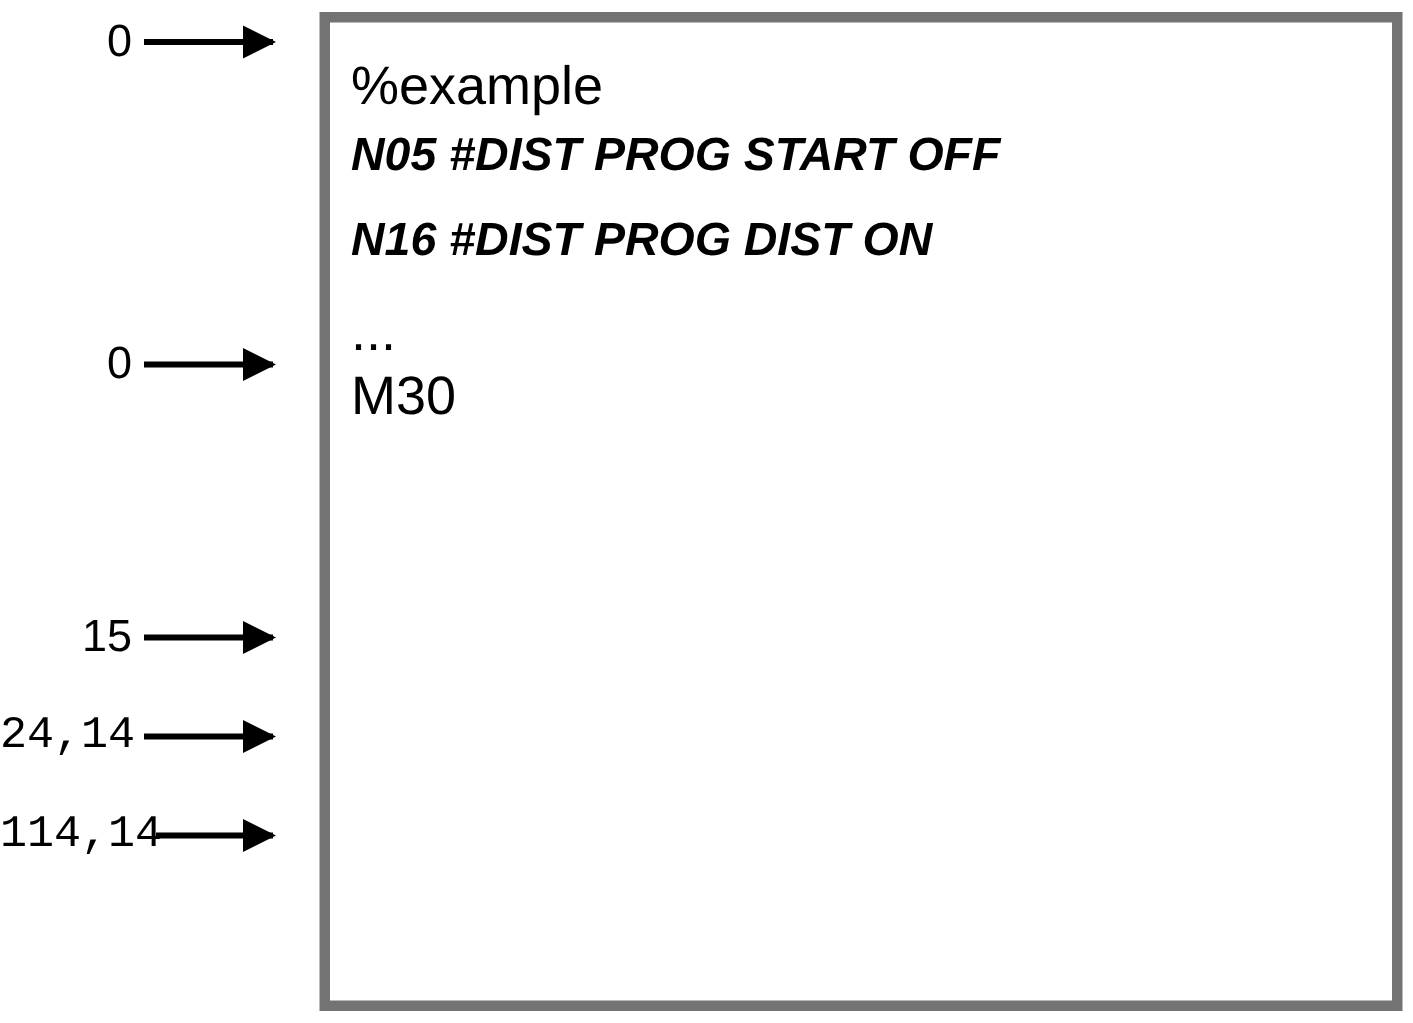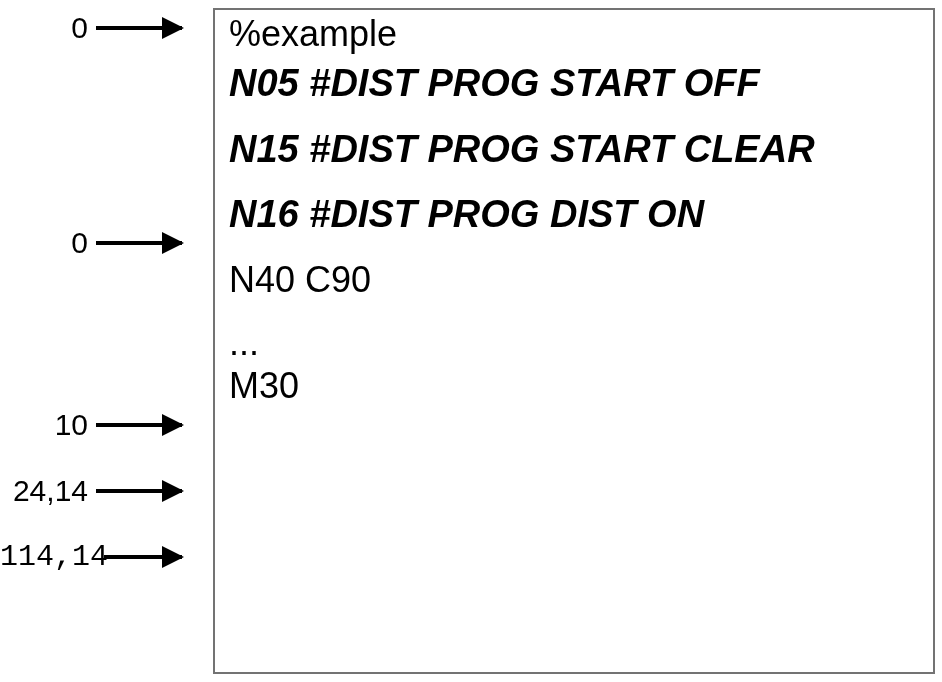--- a/index.html
+++ b/index.html
@@ -1,54 +1,52 @@
 <!DOCTYPE html>
 <html><head>
   <meta charset="utf-8">
   <style>
     * { margin: 0; padding: 0; box-sizing: border-box; }
     body { font-family: Arial, Helvetica, sans-serif; background: #fff; width: 942px; height: 682px; position: relative; }
     .container { position: absolute; left: 0; top: 0; width: 942px; height: 682px; }
-    .codebox { position: absolute; left: 213px; top: 8px; width: 722px; height: 666px; border: 2px solid #737373; padding: 2px 14px; }
+    .codebox { position: absolute; left: 213px; top: 8px; width: 722px; height: 666px; border: 7px solid #737373; padding: 20px 14px; }
     .line { font-size: 36px; line-height: 1.2; color: #000; margin-bottom: 20px; }
     .line:first-child { margin-bottom: 6px; }
-    .line.bold { font-weight: bold; font-style: italic; font-size: 38px; }
+    .line.bold { font-weight: bold; font-style: italic; font-size: 31px; }
     .annotation { position: absolute; display: flex; align-items: center; font-size: 30px; }
     .annotation .label { text-align: right; margin-right: 8px; }
     .arrow { position: relative; height: 4px; background: #000; }
     .arrow::after { content: ''; position: absolute; right: -2px; top: -9px; width: 0; height: 0; border-left: 22px solid #000; border-top: 11px solid transparent; border-bottom: 11px solid transparent; }
   </style>
 </head>
 <body>
 
 <div class="container">
 
   <div class="annotation" style="top:11px; left:0;">
     <div class="label" style="width:88px">0</div>
     <div class="arrow" style="width:86px"></div>
   </div>
   <div class="annotation" style="top:226px; left:0;">
     <div class="label" style="width:88px">0</div>
     <div class="arrow" style="width:86px"></div>
   </div>
   <div class="annotation" style="top:408px; left:0;">
-    <div class="label" style="width:88px">10</div>
+    <div class="label" style="width:88px">15</div>
     <div class="arrow" style="width:86px"></div>
   </div>
-  <div class="annotation" style="top:474px; left:0;">
+  <div class="annotation" style="top:474px; left:0;font-family:Liberation Mono, monospace;">
     <div class="label" style="width:88px">24,14</div>
     <div class="arrow" style="width:86px"></div>
   </div>
   <div class="annotation" style="top:540px; left:0;font-family:Liberation Mono, monospace;">
     <div class="label" style="width:96px">114,14</div>
     <div class="arrow" style="width:78px"></div>
   </div>
 
   <div class="codebox">
     <div class="line">%example</div>
     <div class="line bold">N05 #DIST PROG START OFF</div>
-    <div class="line bold">N15 #DIST PROG START CLEAR</div>
     <div class="line bold">N16 #DIST PROG DIST ON</div>
-    <div class="line">N40 C90</div>
     <div class="line" style="margin-bottom:0">...</div>
     <div class="line" style="margin-bottom:0">M30</div>
   </div>
 </div>
 
 </body></html>

